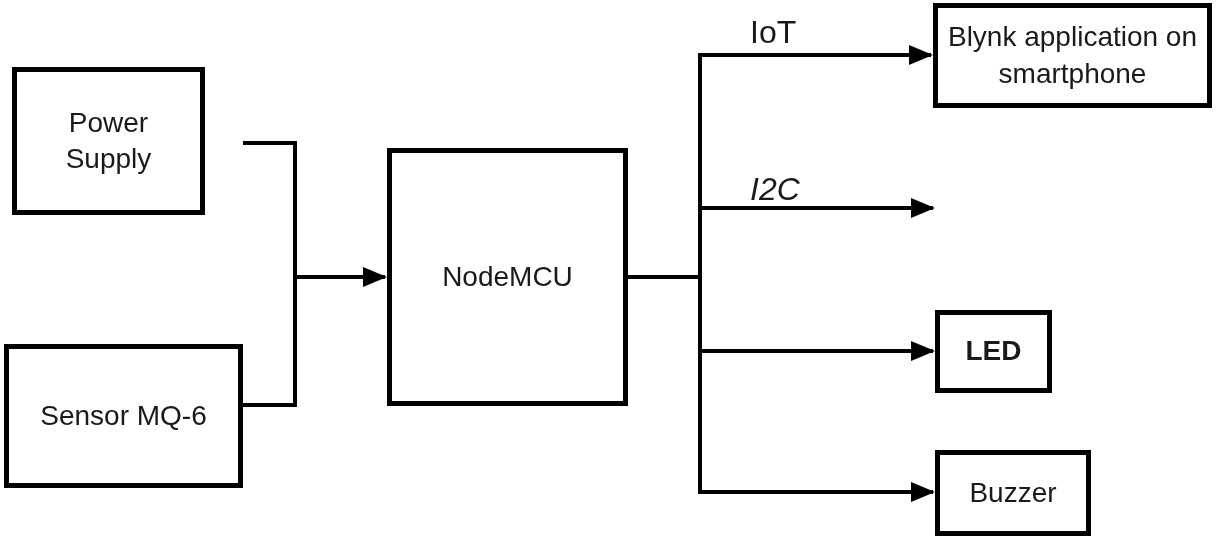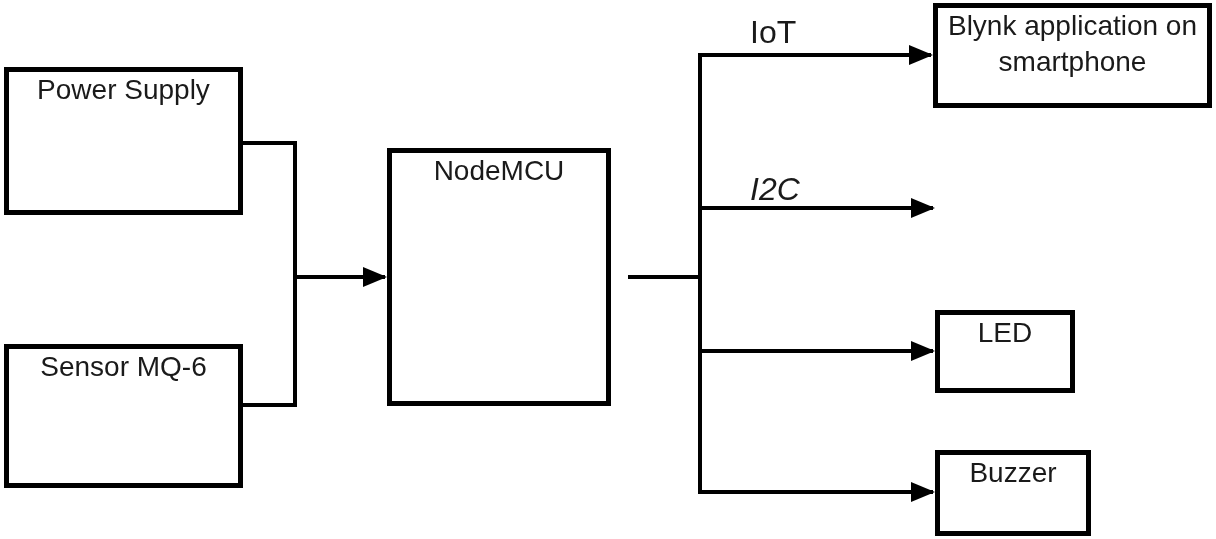--- a/index.html
+++ b/index.html
@@ -21,39 +21,40 @@
     top: 0;
     width: 1216px;
     height: 539px;
   }
   .node {
     position: absolute;
     box-sizing: border-box;
     border: 5px solid #000000;
     background: #ffffff;
     display: flex;
+    align-items: center;
     justify-content: center;
     text-align: center;
     font-size: 28px;
     line-height: 1.3;
     color: #1a1a1a;
     padding: 0 8px;
   }
   .edge-label {
     position: absolute;
     font-size: 32px;
     color: #1a1a1a;
     white-space: nowrap;
   }
-  #node-power-supply { left: 4px;   top: 67px;  width: 239px; height: 148px; }
+  #node-power-supply { left: 12px;   top: 67px;  width: 193px; height: 148px; }
   #node-sensor       { left: 4px;   top: 332px; width: 239px; height: 144px; margin-top: 12px; }
-  #node-nodemcu      { left: 387px; top: 148px; width: 224px; height: 258px; }
+  #node-nodemcu      { left: 387px; top: 148px; width: 241px; height: 258px; }
   #node-blynk        { left: 933px; top: 3px;   width: 279px; height: 105px; }
   #node-lcd          { left: 935px; top: 163px; width: 140px; height: 89px; }
-  #node-led          { left: 935px; top: 310px; width: 140px; height: 83px; }
+  #node-led          { left: 935px; top: 310px; width: 117px; height: 83px; font-weight: bold; }
   #node-buzzer       { left: 935px; top: 450px; width: 156px; height: 86px; }
   #label-iot { left: 750px; top: 14px; }
   #label-i2c { left: 750px; top: 171px; font-style: italic; }
 </style>
 </head>
 <body>
 
 <div id="canvas">
 
   <svg id="wires" viewBox="0 0 1216 539" xmlns="http://www.w3.org/2000/svg">

